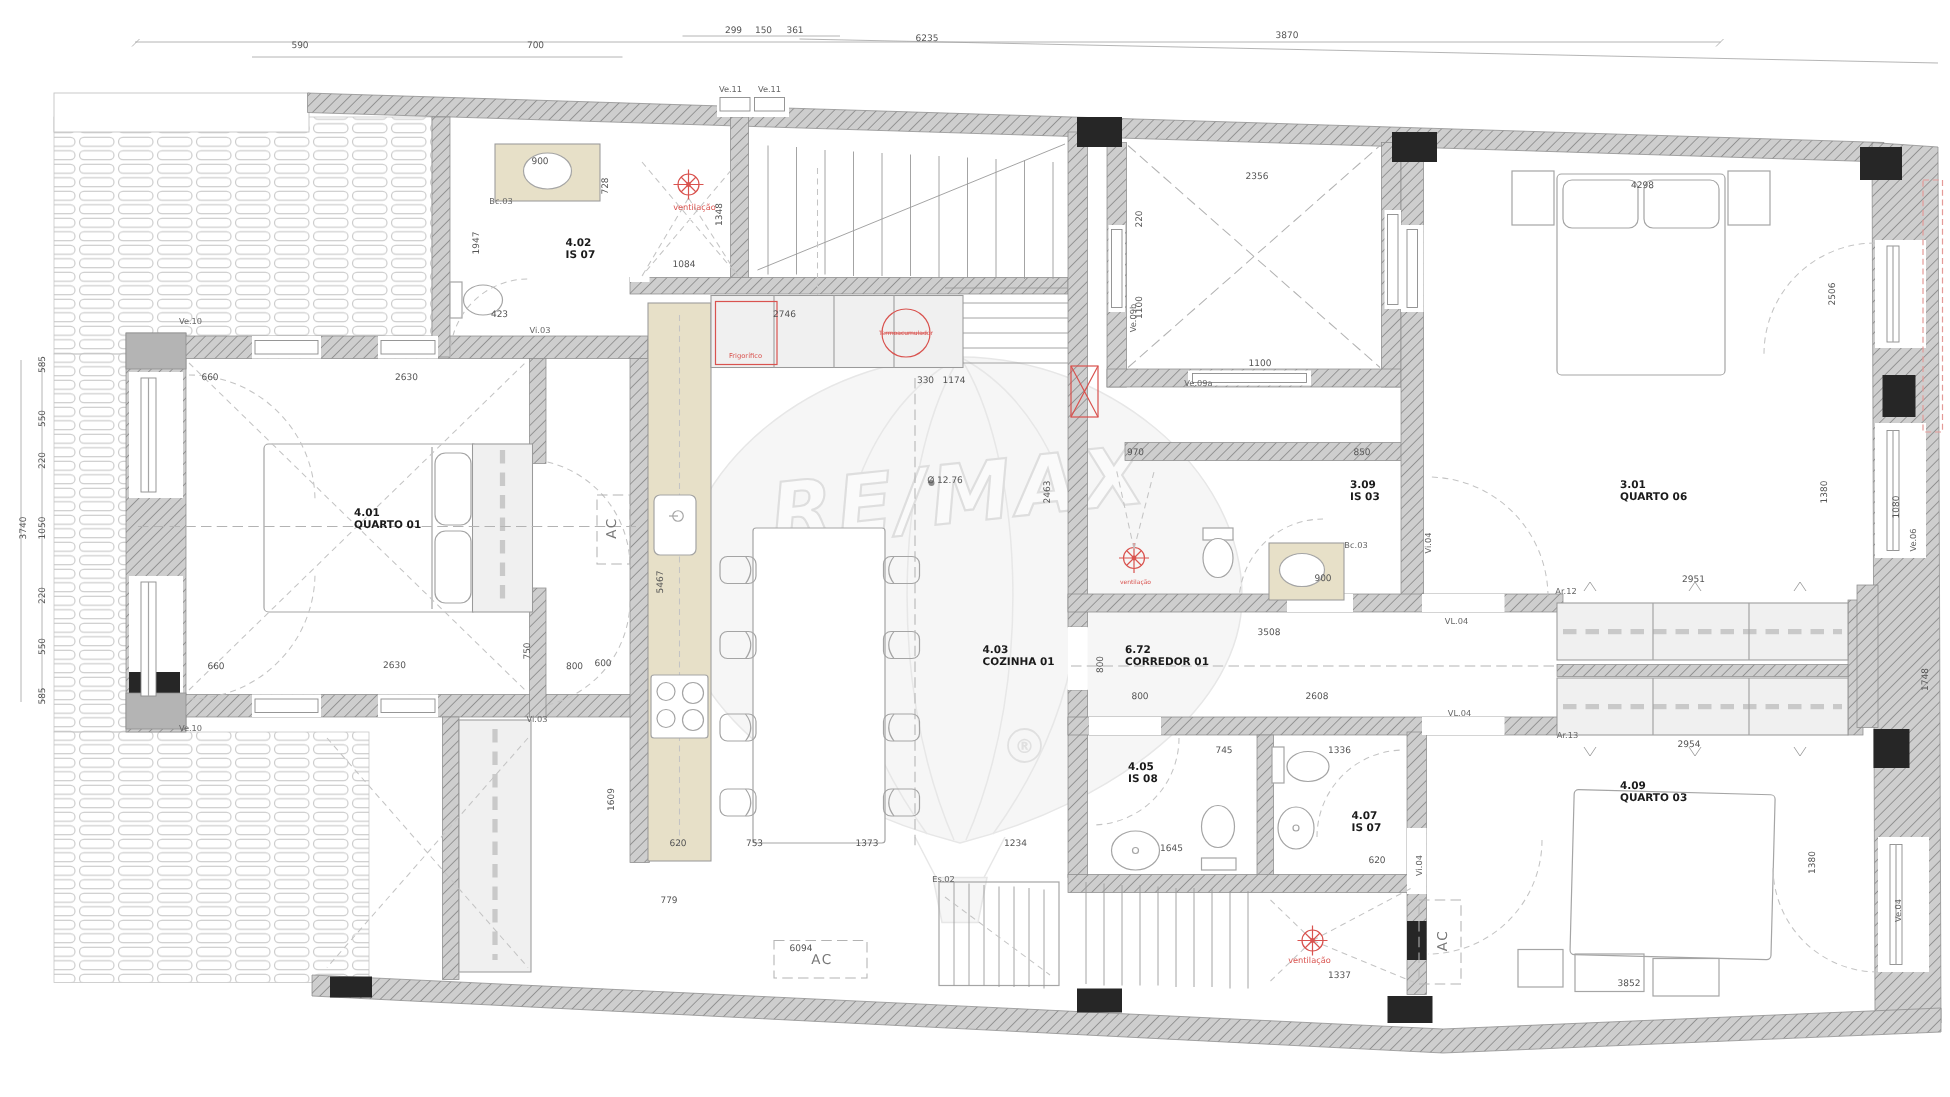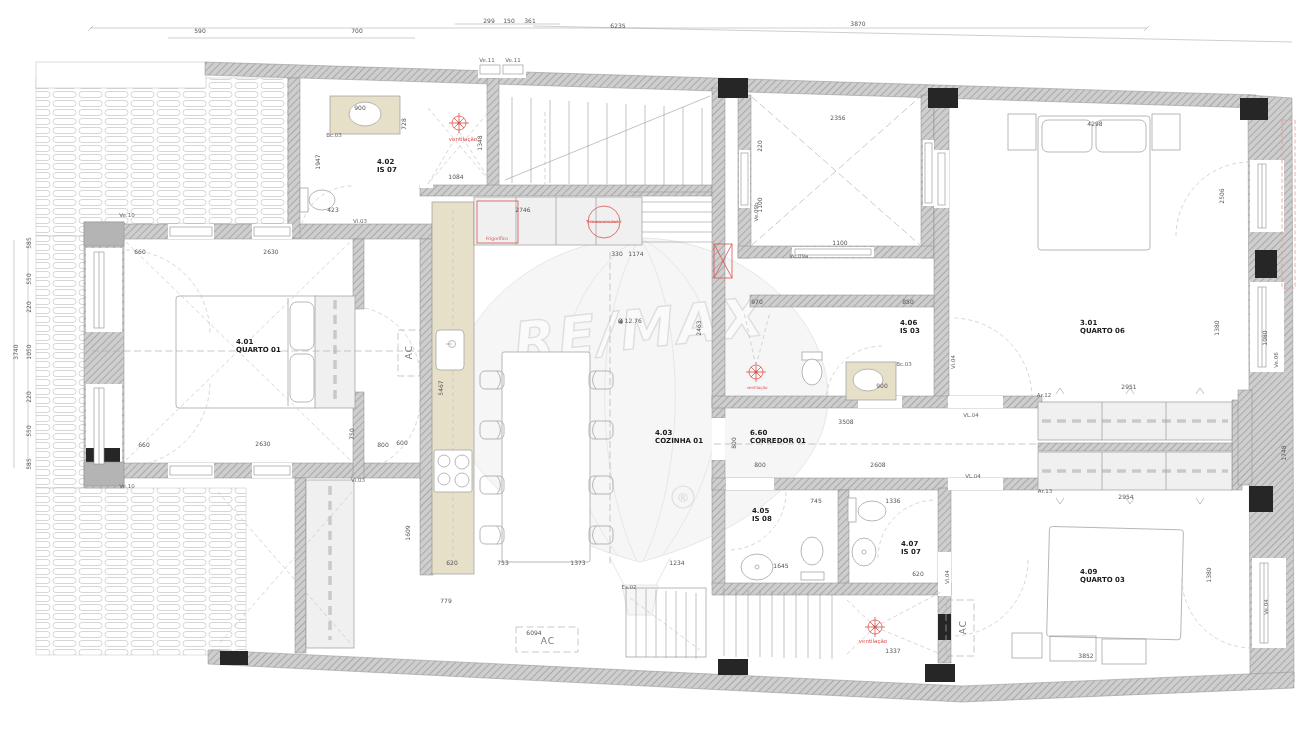--- a/index.html
+++ b/index.html
@@ -431,37 +431,37 @@
       </div>
       <div class="room-lbl" style="left: 377px; top: 158px;">
         <div>4.02</div>
         <div>IS 07</div>
       </div>
       <div class="room-lbl" style="left: 655px; top: 429px;">
         <div>4.03</div>
         <div>COZINHA 01</div>
       </div>
       <div class="room-lbl" style="left: 750px; top: 429px;">
-        <div>6.60</div>
+        <div>6.72</div>
         <div>CORREDOR 01</div>
       </div>
       <div class="room-lbl" style="left: 752px; top: 507px;">
         <div>4.05</div>
         <div>IS 08</div>
       </div>
       <div class="room-lbl" style="left: 900px; top: 319px;">
-        <div>4.06</div>
+        <div>3.09</div>
         <div>IS 03</div>
       </div>
       <div class="room-lbl" style="left: 901px; top: 540px;">
         <div>4.07</div>
         <div>IS 07</div>
       </div>
       <div class="room-lbl" style="left: 1080px; top: 319px;">
         <div>3.01</div>
         <div>QUARTO 06</div>
       </div>
-      <div class="room-lbl" style="left: 1080px; top: 568px;">
+      <div class="room-lbl" style="left: 1080px; top: 520px;">
         <div>4.09</div>
         <div>QUARTO 03</div>
       </div>
     </div>
 </div>
 
 </body></html>

